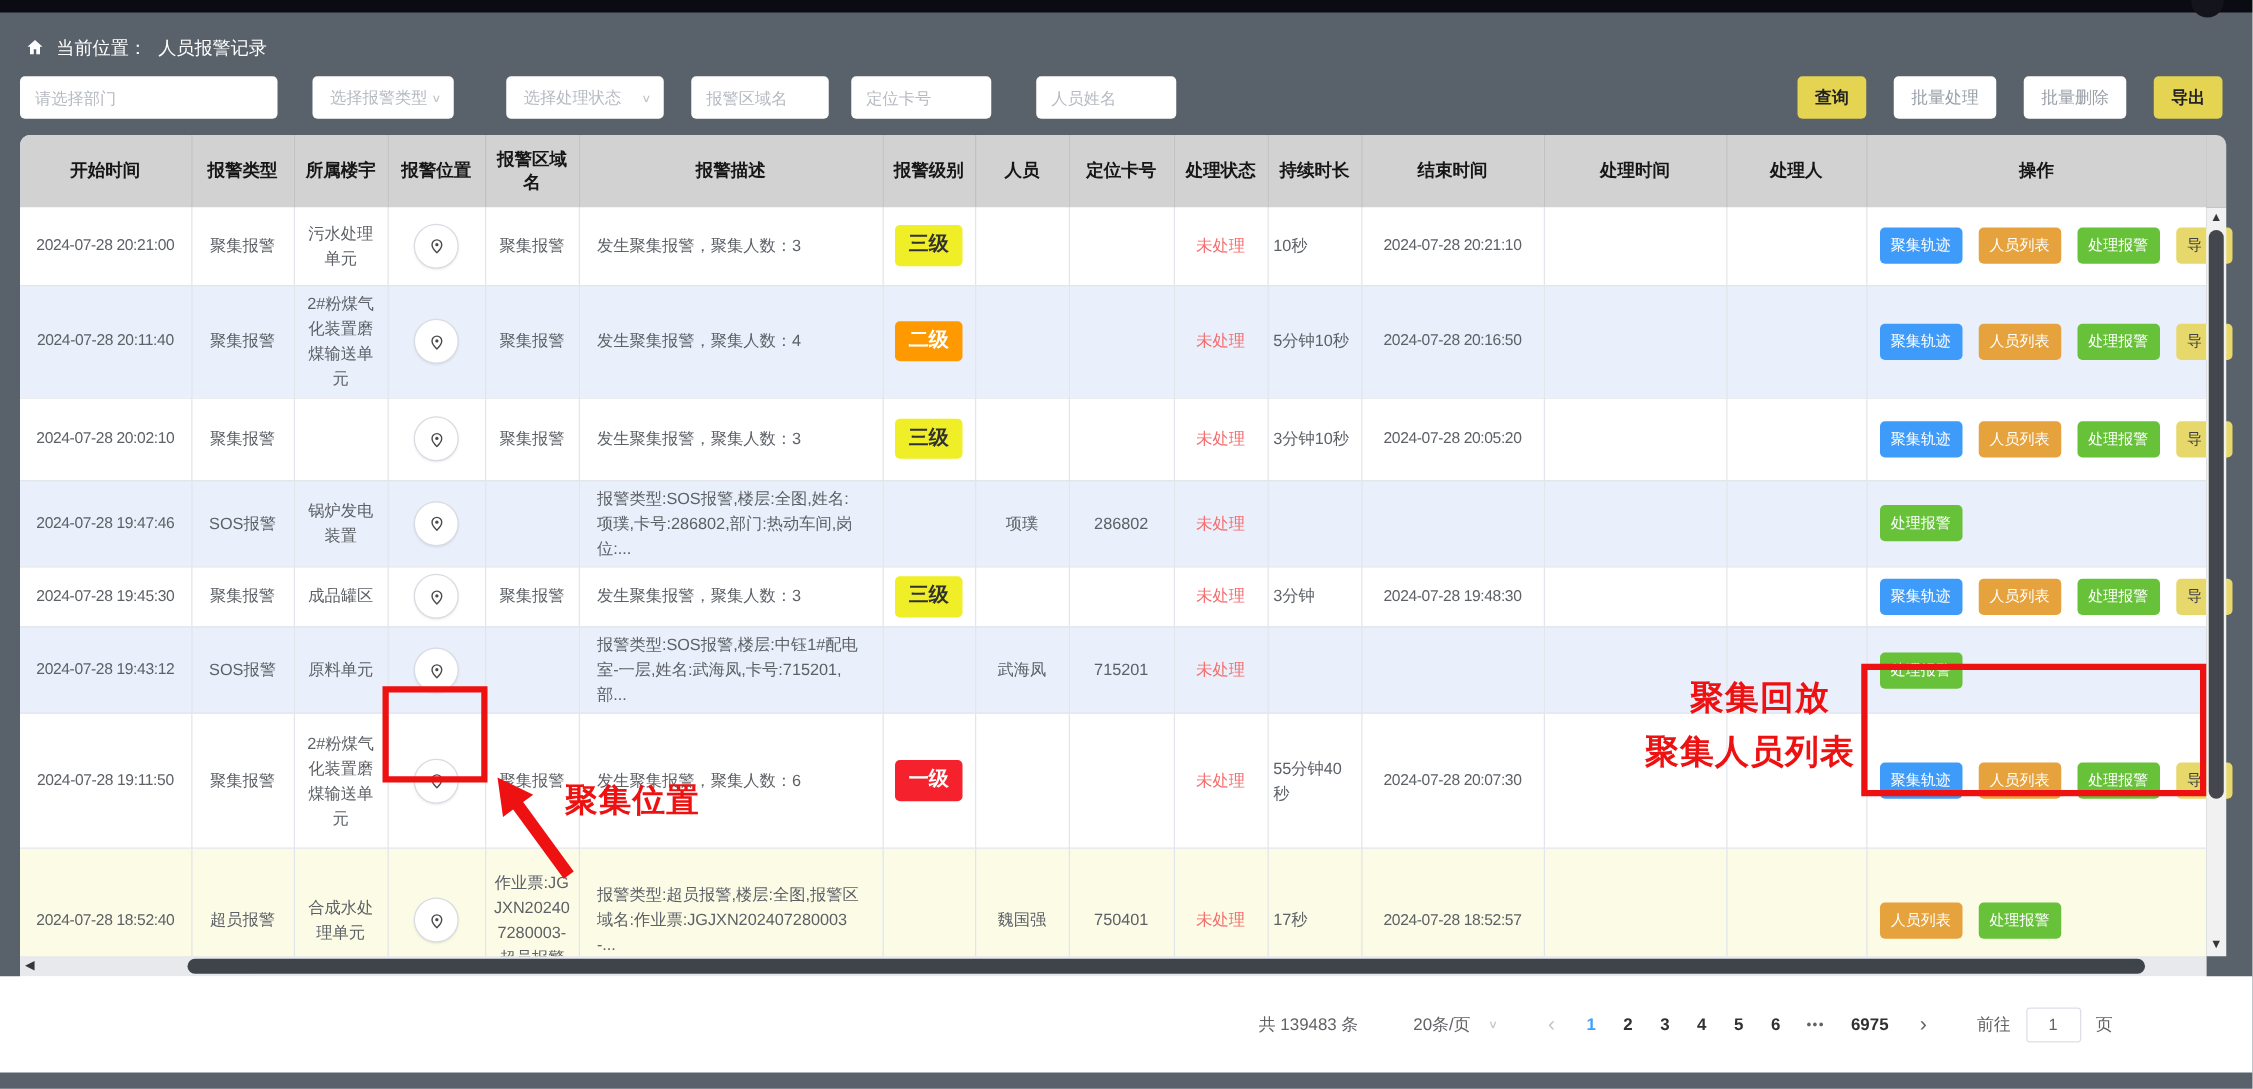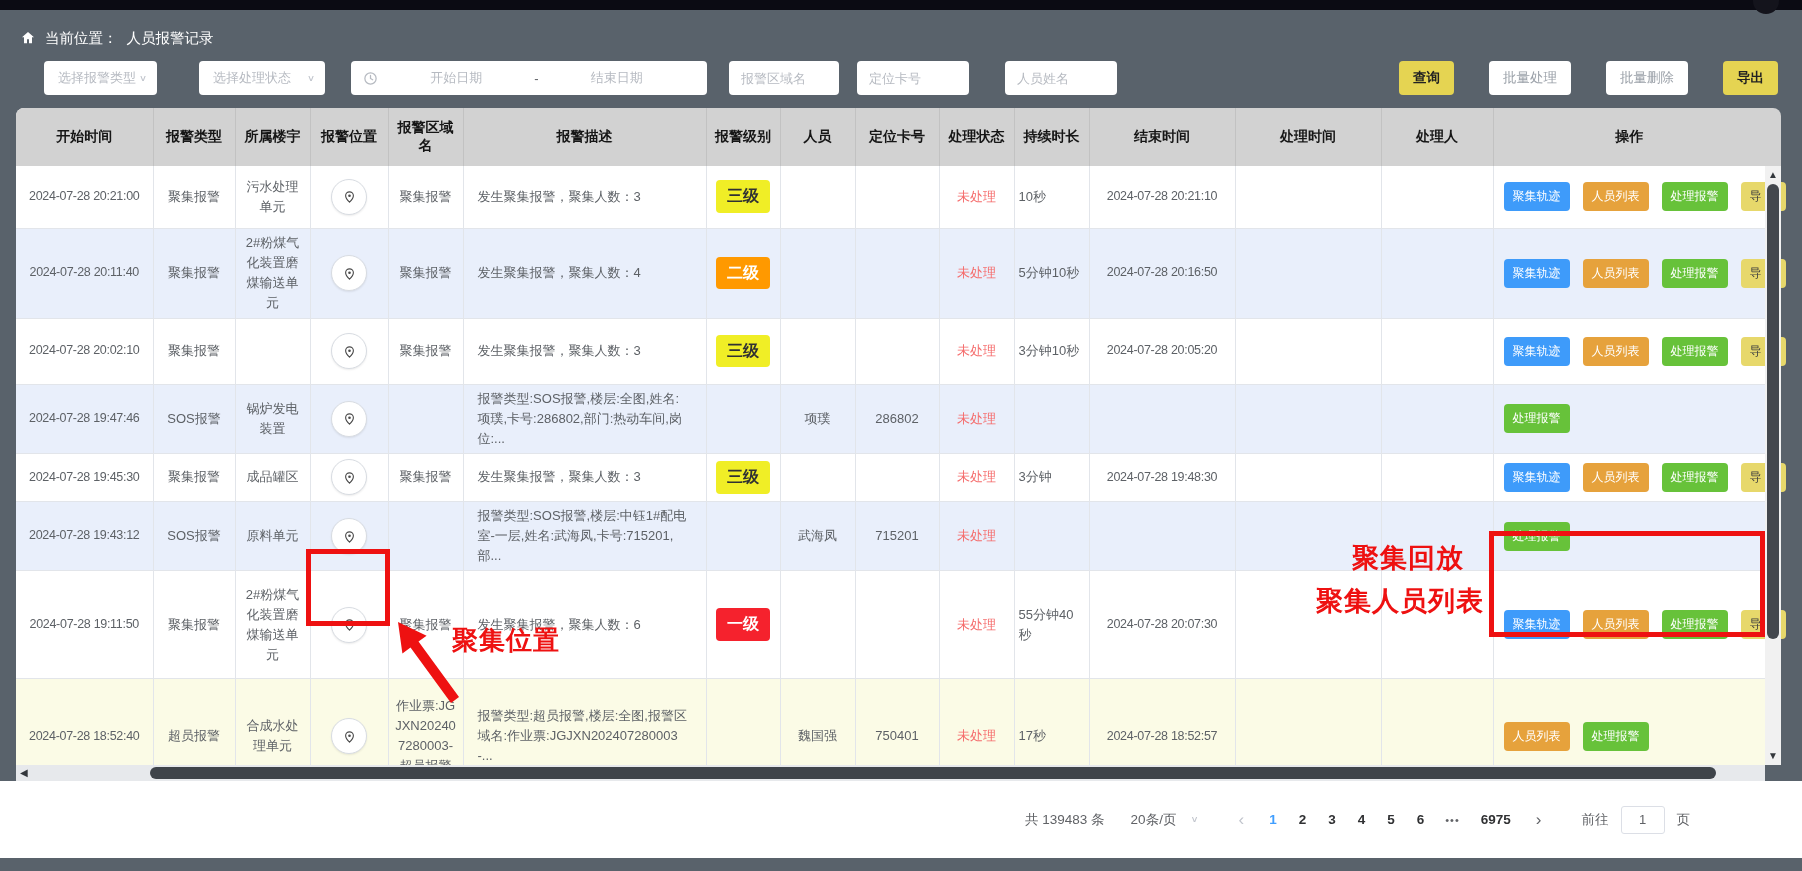--- a/index.html
+++ b/index.html
@@ -46,21 +46,21 @@
   .partial-row { height:8px; background:#fff; border-top:1px solid #e2e5ea; }
 
   .v-scroll { position:absolute; left:1765px; top:166px; width:16px; height:599px; background:#f1f1f1; }
   .v-thumb { position:absolute; left:2px; top:18px; width:12px; height:455px; border-radius:7px; background:#43474d; }
   .v-arr { position:absolute; left:0; width:16px; text-align:center; font-size:10px; color:#33373c; line-height:14px; cursor:pointer; }
   .h-scroll { position:absolute; left:16px; top:765px; width:1749px; height:16px; background:#e7e9ec; }
   .h-thumb { position:absolute; left:134px; top:2px; width:1566px; height:12px; border-radius:7px; background:#3f444a; }
   .h-arr { position:absolute; left:4px; top:0; font-size:10px; color:#33373c; line-height:16px; cursor:pointer; }
 
   .pager-band { position:absolute; left:0; top:781px; width:1802px; height:77px; background:#fff; display:flex; align-items:center; justify-content:flex-end; padding-right:112px; gap:4px; color:#606266; font-size:13.5px; }
-  .pager-band .gap-r { }
+  .pager-band .gap-r { margin-right:18px; }
   .page-num { border:none; background:transparent; font-size:13.5px; font-weight:700; color:#303133; padding:0 11px; height:28px; cursor:pointer; font-family:inherit; }
   .page-num.active { color:#409eff; }
   .pg-chev { border:none; background:transparent; font-size:17px; padding:0 10px; cursor:pointer; font-family:inherit; }
   .pg-prev { color:#c0c4cc; } .pg-next { color:#606266; }
   .pg-ellipsis { color:#606266; letter-spacing:1px; font-size:11px; padding:0 6px; }
   .goto-input { width:44px; height:28px; border:1px solid #dcdfe6; border-radius:3px; text-align:center; font-size:13px; color:#606266; margin:0 8px; outline:none; }
   .pgsize { display:flex; align-items:center; gap:14px; margin:0 26px 0 22px; cursor:pointer; }
 
   .ann { position:absolute; z-index:5; }
   .ann-box { border:5px solid #ee1111; background:transparent; }
@@ -76,43 +76,33 @@
   <span class="home-ic">
     <svg viewBox="0 0 24 24" width="16" height="16">
         <path d="M12 3l9 8h-3v9h-4.5v-6h-3v6H6v-9H3z" fill="#ffffff"></path>
       </svg>
   </span>
   <span>当前位置：</span>
   <span>人员报警记录</span>
 </div>
 
 <div class="filter-bar">
+  <input class="f-input" style="width: 206px;" placeholder="请选择部门">
   <div class="sel-box" style="width:113px;margin-left:28px">
     <span>选择报警类型</span>
     <span class="caret">∨</span>
   </div>
   <div class="sel-box" style="width:126px;margin-left:42px">
     <span>选择处理状态</span>
     <span class="caret">∨</span>
   </div>
-  <div class="date-box" style="width:356px;margin-left:26px">
-    <span class="clock-ic">
-      <svg viewBox="0 0 24 24" width="15" height="15">
-          <circle cx="12" cy="12" r="9" fill="none" stroke="#b6bac1" stroke-width="2"></circle>
-          <path d="M12 7v5l3.5 2" fill="none" stroke="#b6bac1" stroke-width="2" stroke-linecap="round"></path>
-        </svg>
-    </span>
-    <span class="dseg">开始日期</span>
-    <span style="color:#606266">-</span>
-    <span class="dseg">结束日期</span>
-  </div>
   <input class="f-input" style="width: 110px; margin-left: 22px;" placeholder="报警区域名">
   <input class="f-input" style="width: 112px; margin-left: 18px;" placeholder="定位卡号">
   <input class="f-input" style="width: 112px; margin-left: 36px;" placeholder="人员姓名">
-  <div style="margin-left:auto;display:flex;gap:35px;align-items:center">
+  <div style="margin-left:auto;display:flex;gap:22px;align-items:center">
     <button class="tb-btn btn-yellow">查询</button>
     <button class="tb-btn btn-white">批量处理</button>
     <button class="tb-btn btn-white">批量删除</button>
     <button class="tb-btn btn-yellow">导出</button>
   </div>
 </div>
 
 <div class="hdr-ext"></div>
 
 <div class="table-wrap">

